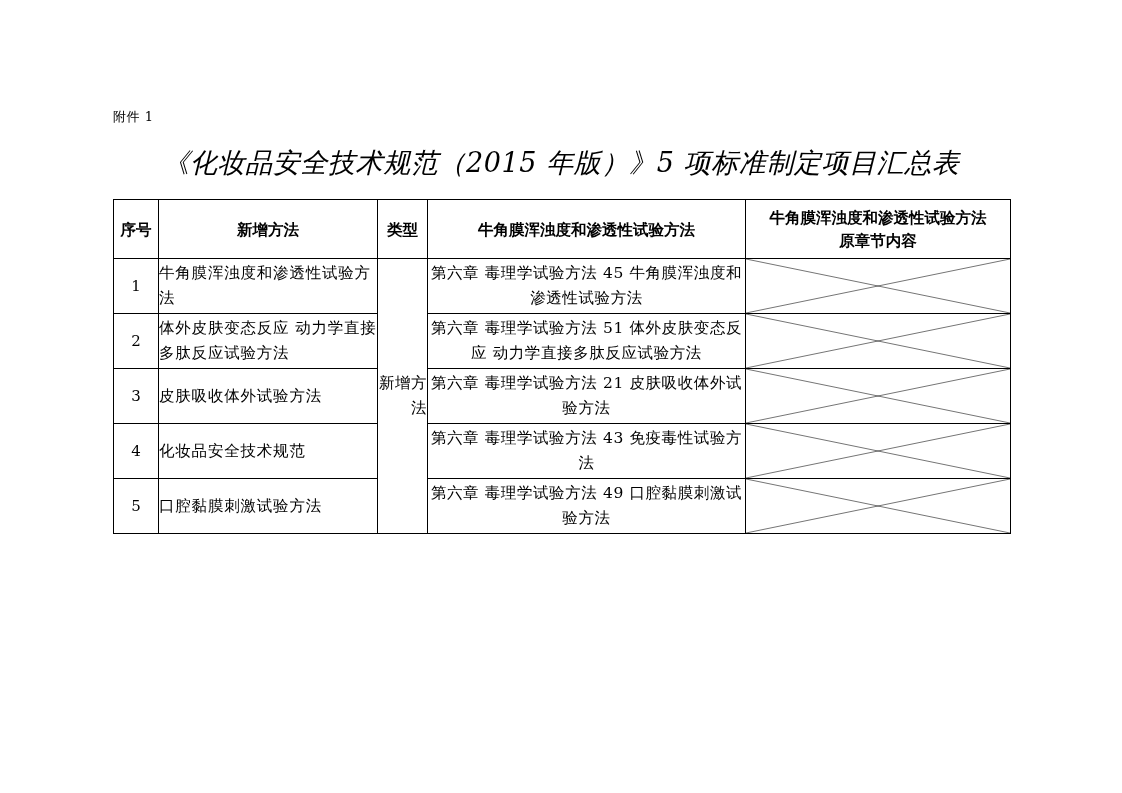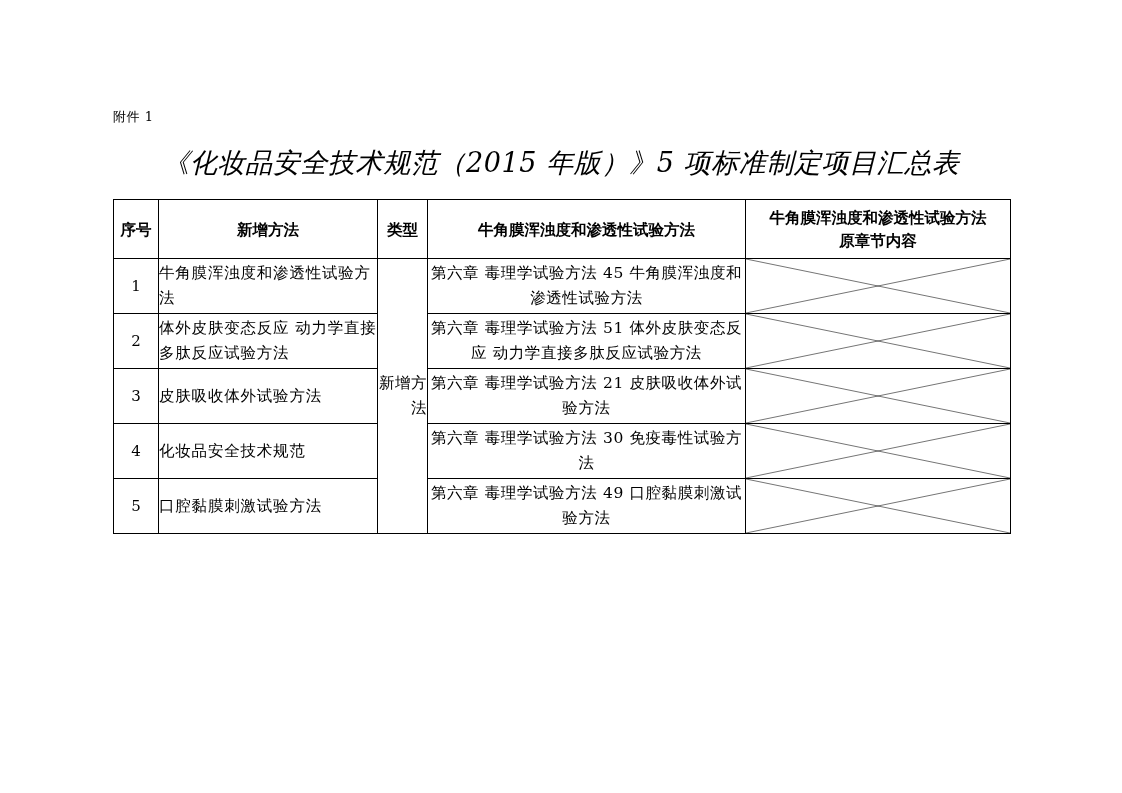--- a/index.html
+++ b/index.html
@@ -206,21 +206,21 @@
                 <line x1="0" y1="0" x2="100" y2="100" stroke="#000000" stroke-width="0.55" vector-effect="non-scaling-stroke"></line>
                 <line x1="0" y1="100" x2="100" y2="0" stroke="#000000" stroke-width="0.55" vector-effect="non-scaling-stroke"></line>
               </svg>
             </span>
           </td>
         </tr>
 
         <tr class="data-row">
           <td class="cell-index">4</td>
           <td class="cell-name">化妆品安全技术规范</td>
-          <td class="cell-chapter">第六章 毒理学试验方法 30 免疫毒性试验方法</td>
+          <td class="cell-chapter">第六章 毒理学试验方法 43 免疫毒性试验方法</td>
           <td class="cell-abolish">
             <span class="cross-box">
               <svg viewBox="0 0 100 100" preserveAspectRatio="none" aria-hidden="true">
                 <line x1="0" y1="0" x2="100" y2="100" stroke="#000000" stroke-width="0.55" vector-effect="non-scaling-stroke"></line>
                 <line x1="0" y1="100" x2="100" y2="0" stroke="#000000" stroke-width="0.55" vector-effect="non-scaling-stroke"></line>
               </svg>
             </span>
           </td>
         </tr>
 

